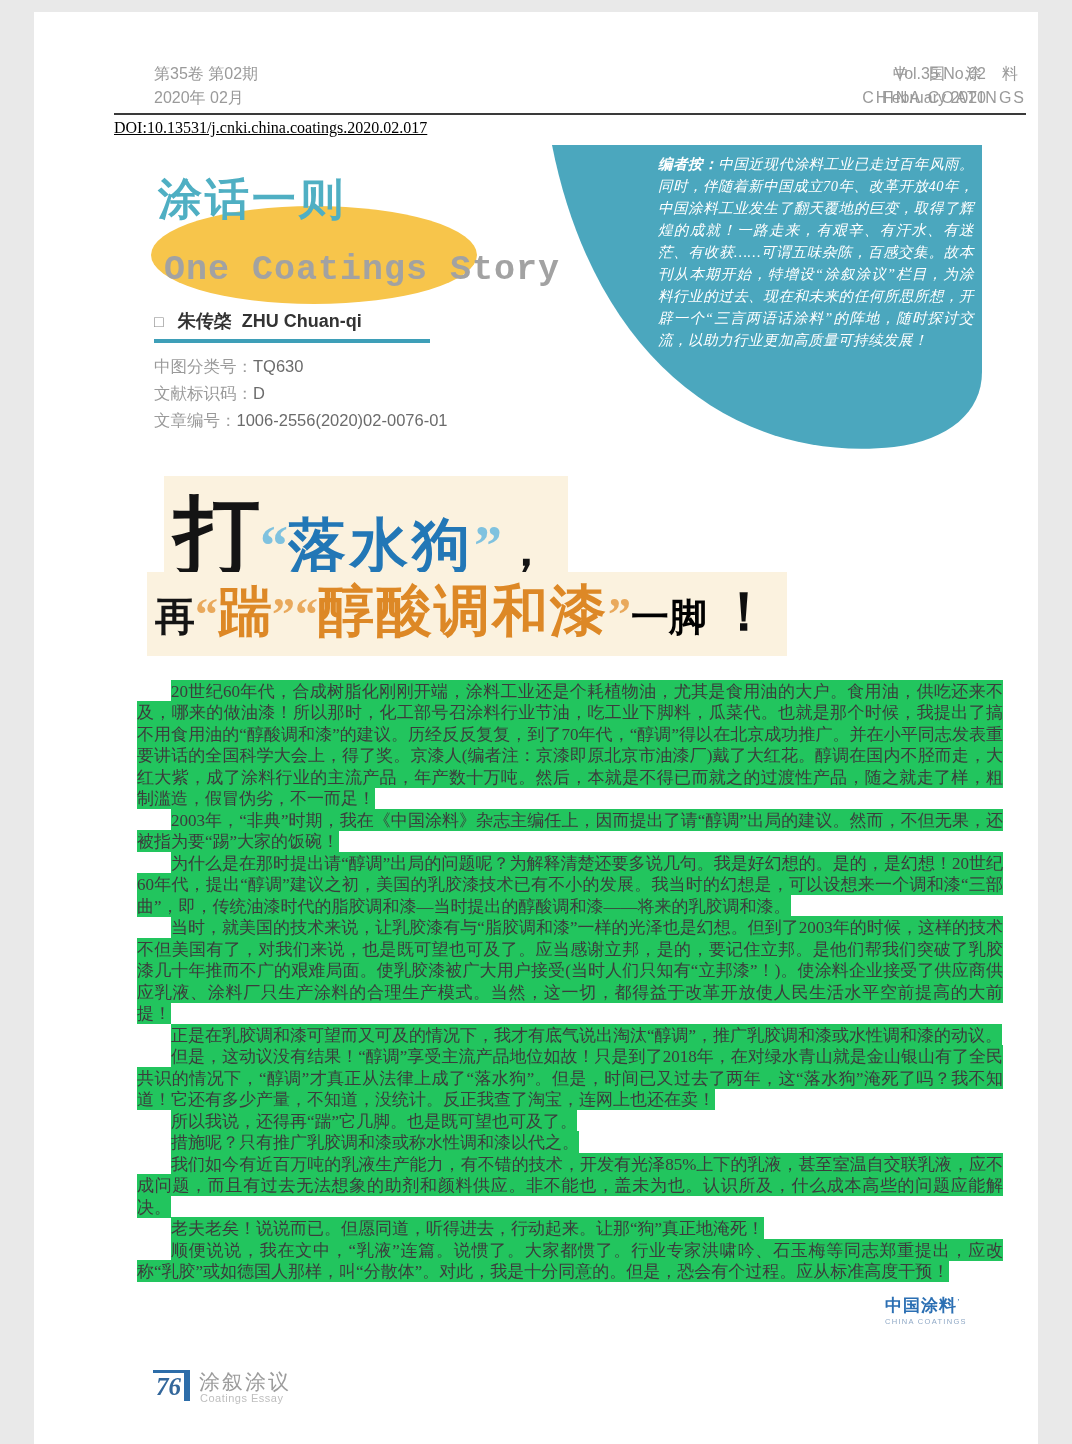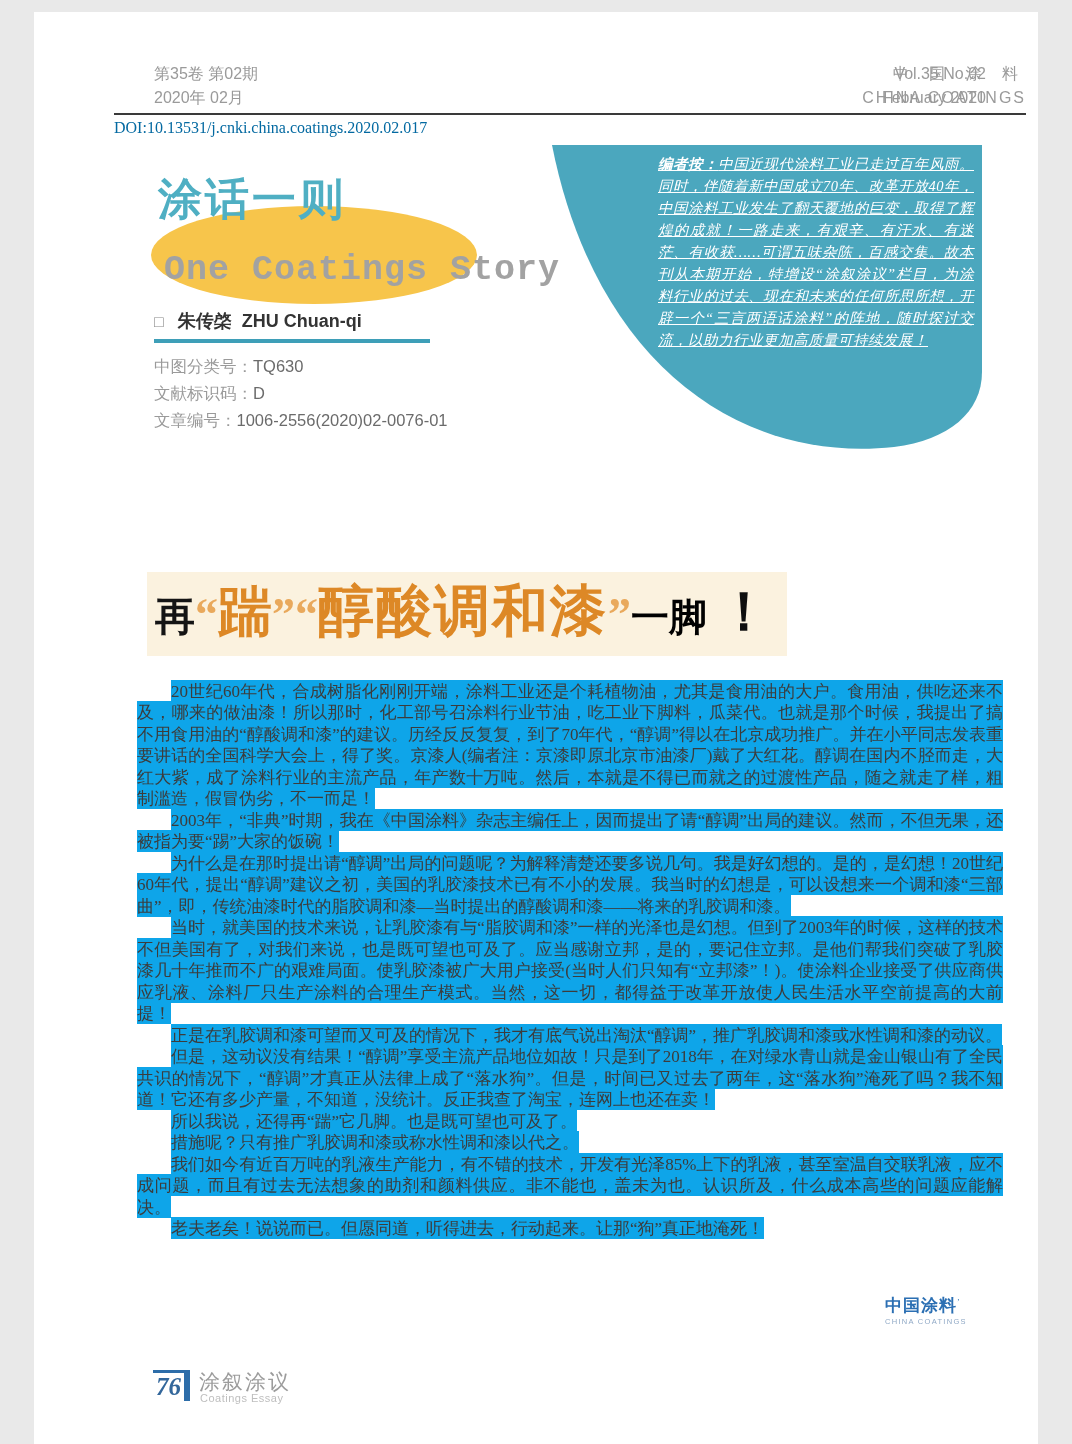--- a/index.html
+++ b/index.html
@@ -11,28 +11,28 @@
   
   .hdr { position:absolute; top:50px; left:80px; width:912px; height:50px;
          color:#9a9a9a; font-size:16px; line-height:24px;
          font-family:"Liberation Sans","DejaVu Sans",sans-serif; }
   .hdr-left  { position:absolute; left:40px; top:0; }
   .hdr-center{ position:absolute; left:0; right:0; top:0; text-align:right; }
   .hdr-center .cn { letter-spacing:8px; }
   .hdr-center .en { letter-spacing:2px; }
   .hdr-right { position:absolute; right:40px; top:0; text-align:right; }
   .hdr-rule  { position:absolute; top:101px; left:80px; width:912px; height:2px; background:#3a3a3a; }
-  .doi { position:absolute; top:107px; left:80px; font-size:16px; color:#0369a1; }
+  .doi { position:absolute; top:107px; left:80px; font-size:16px; color:#000000;text-decoration:underline; }
 
   
   .blob-svg { position:absolute; left:0; top:0; width:1072px; height:1444px; }
   .editor-note {
     position:absolute; left:624px; top:141px; width:316px;
     color:#ffffff; font-size:14.5px; line-height:22px; font-style:italic;
-    text-align:justify; letter-spacing:0.5px;text-decoration:underline;
+    text-align:justify; letter-spacing:0.5px;
   }
   .editor-note b { font-weight:bold; }
 
   
   .banner-ellipse { position:absolute; left:117px; top:194px; width:326px; height:98px;
                     border-radius:50%; background:#f7c54b; }
   .banner-cn { position:absolute; left:124px; top:158px; font-size:44px; font-weight:bold;
                color:#4fafc3; letter-spacing:3px; white-space:nowrap; }
   .banner-en { position:absolute; left:130px; top:238px; font-size:35px; font-weight:bold;
                color:#a2a2a2; letter-spacing:1px; white-space:nowrap;font-family:Liberation Mono, monospace; }
@@ -62,21 +62,21 @@
   .t-qo    { font-size:46px; color:#e9a95c; }
   .t-or1   { font-size:54px; color:#dd8826; }
   .t-or2   { font-size:56px; color:#dd8826; letter-spacing:2px; }
   .t-tail  { font-size:38px; color:#000000; }
   .t-excl  { font-size:54px; color:#0e0e0e; margin-left:10px; }
 
   
   .body-text { position:absolute; left:103px; top:668px; width:866px;
                font-size:17px; line-height:21.5px; color:#3c3c3c; text-align:justify; }
   .body-text p { margin:0; text-indent:2em; }
-  .hl { background:#0ea5e9; padding:1.5px 0;
+  .hl { background:#22c55e; padding:1.5px 0;
         box-decoration-break:clone; -webkit-box-decoration-break:clone; }
 
   
   .end-logo { position:absolute; left:851px; top:1282px; }
   .end-logo .cn { font-size:17px; font-weight:bold; color:#2b6fb3; letter-spacing:1px; }
   .end-logo .mark { font-size:8px; vertical-align:super; color:#2b6fb3; }
   .end-logo .en { font-size:7.5px; color:#90a9c6; letter-spacing:1.3px;
                   font-family:"Liberation Sans","DejaVu Sans",sans-serif; }
 
   
@@ -126,35 +126,39 @@
     <span class="bullet">□</span><span>朱传棨</span><span class="en">ZHU Chuan-qi</span>
   </div>
   <div class="author-rule"></div>
 
   <div class="meta">
     <div><span class="lab">中图分类号：</span><span class="val">TQ630</span></div>
     <div><span class="lab">文献标识码：</span><span class="val">D</span></div>
     <div><span class="lab">文章编号：</span><span class="val">1006-2556(2020)02-0076-01</span></div>
   </div>
 
+  <div class="title-l1">
+    <span class="t-da">打</span><span class="t-qb">“</span><span class="t-blue">落水狗</span><span class="t-qb">”</span><span class="t-comma">，</span>
+  </div>
   <div class="title-l2">
     <span class="t-zai">再</span><span class="t-qo">“</span><span class="t-or1">踹</span><span class="t-qo">”</span><span class="t-qo">“</span><span class="t-or2">醇酸调和漆</span><span class="t-qo">”</span><span class="t-tail">一脚</span><span class="t-excl">！</span>
   </div>
 
   <div class="body-text">
     <p><span class="hl">20世纪60年代，合成树脂化刚刚开端，涂料工业还是个耗植物油，尤其是食用油的大户。食用油，供吃还来不及，哪来的做油漆！所以那时，化工部号召涂料行业节油，吃工业下脚料，瓜菜代。也就是那个时候，我提出了搞不用食用油的“醇酸调和漆”的建议。历经反反复复，到了70年代，“醇调”得以在北京成功推广。并在小平同志发表重要讲话的全国科学大会上，得了奖。京漆人(编者注：京漆即原北京市油漆厂)戴了大红花。醇调在国内不胫而走，大红大紫，成了涂料行业的主流产品，年产数十万吨。然后，本就是不得已而就之的过渡性产品，随之就走了样，粗制滥造，假冒伪劣，不一而足！</span></p>
     <p><span class="hl">2003年，“非典”时期，我在《中国涂料》杂志主编任上，因而提出了请“醇调”出局的建议。然而，不但无果，还被指为要“踢”大家的饭碗！</span></p>
     <p><span class="hl">为什么是在那时提出请“醇调”出局的问题呢？为解释清楚还要多说几句。我是好幻想的。是的，是幻想！20世纪60年代，提出“醇调”建议之初，美国的乳胶漆技术已有不小的发展。我当时的幻想是，可以设想来一个调和漆“三部曲”，即，传统油漆时代的脂胶调和漆—当时提出的醇酸调和漆——将来的乳胶调和漆。</span></p>
     <p><span class="hl">当时，就美国的技术来说，让乳胶漆有与“脂胶调和漆”一样的光泽也是幻想。但到了2003年的时候，这样的技术不但美国有了，对我们来说，也是既可望也可及了。应当感谢立邦，是的，要记住立邦。是他们帮我们突破了乳胶漆几十年推而不广的艰难局面。使乳胶漆被广大用户接受(当时人们只知有“立邦漆”！)。使涂料企业接受了供应商供应乳液、涂料厂只生产涂料的合理生产模式。当然，这一切，都得益于改革开放使人民生活水平空前提高的大前提！</span></p>
     <p><span class="hl">正是在乳胶调和漆可望而又可及的情况下，我才有底气说出淘汰“醇调”，推广乳胶调和漆或水性调和漆的动议。</span></p>
     <p><span class="hl">但是，这动议没有结果！“醇调”享受主流产品地位如故！只是到了2018年，在对绿水青山就是金山银山有了全民共识的情况下，“醇调”才真正从法律上成了“落水狗”。但是，时间已又过去了两年，这“落水狗”淹死了吗？我不知道！它还有多少产量，不知道，没统计。反正我查了淘宝，连网上也还在卖！</span></p>
     <p><span class="hl">所以我说，还得再“踹”它几脚。也是既可望也可及了。</span></p>
     <p><span class="hl">措施呢？只有推广乳胶调和漆或称水性调和漆以代之。</span></p>
     <p><span class="hl">我们如今有近百万吨的乳液生产能力，有不错的技术，开发有光泽85%上下的乳液，甚至室温自交联乳液，应不成问题，而且有过去无法想象的助剂和颜料供应。非不能也，盖未为也。认识所及，什么成本高些的问题应能解决。</span></p>
     <p><span class="hl">老夫老矣！说说而已。但愿同道，听得进去，行动起来。让那“狗”真正地淹死！</span></p>
+    <p><span class="hl">顺便说说，我在文中，“乳液”连篇。说惯了。大家都惯了。行业专家洪啸吟、石玉梅等同志郑重提出，应改称“乳胶”或如德国人那样，叫“分散体”。对此，我是十分同意的。但是，恐会有个过程。应从标准高度干预！</span></p>
   </div>
 
   <div class="end-logo">
     <div>
       <span class="cn">中国涂料</span><span class="mark">’</span>
     </div>
     <div class="en">CHINA COATINGS</div>
   </div>
 
   <div class="f-rule"></div>

